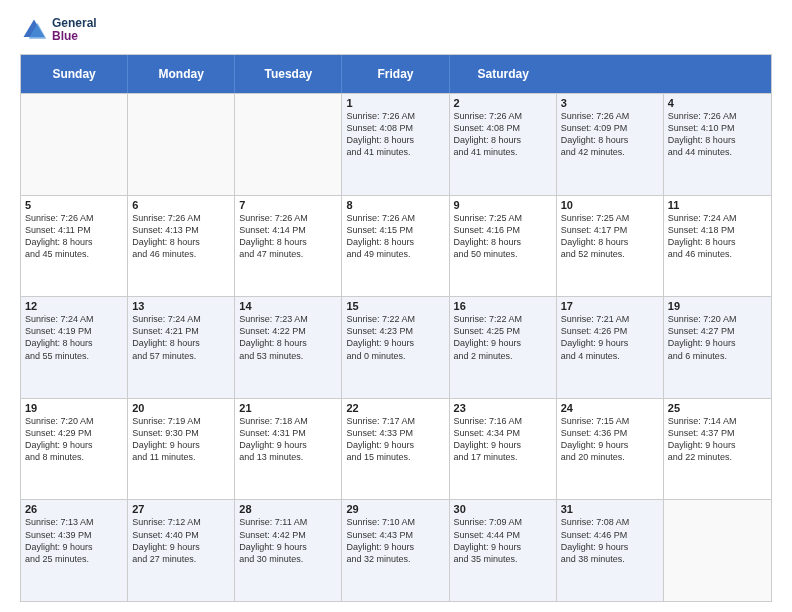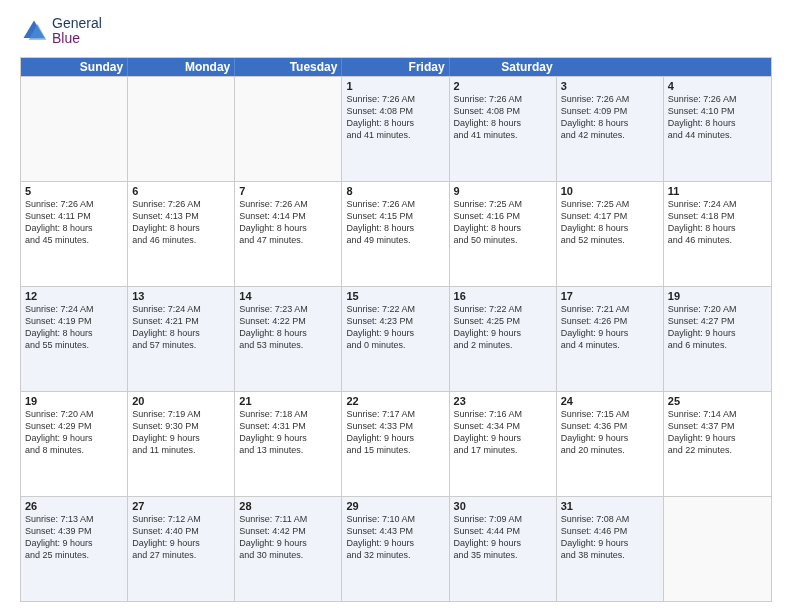--- a/index.html
+++ b/index.html
@@ -22,22 +22,22 @@
       justify-content: space-between;
       align-items: flex-start;
       margin-bottom: 10px;
     }
     .logo {
       display: flex;
       align-items: center;
       gap: 4px;
     }
     .logo-text {
-      font-size: 14px;
-      font-weight: normal;
+      font-size: 12px;
+      font-weight: bold;
       color: #1a3a5c;
       line-height: 1.1;
     }
     .logo-text span {
       color: #701a75;
     }
     .logo-icon {
       width: 28px;
       height: 28px;
     }
@@ -61,22 +61,22 @@
     }
     .cal-header {
       display: grid;
       grid-template-columns: repeat(7, 1fr);
       background: #3a6fc4;
     }
     .cal-header-cell {
       color: #fff;
       font-size: 12px;
       font-weight: bold;
-      padding: 2px 4px;
-      text-align: right;
+      padding: 12px 4px;
+      text-align: center;
       border-right: 1px solid #5588d4;
     }
     .cal-header-cell:last-child { border-right: none; }
     .cal-body {
       flex: 1;
       display: flex;
       flex-direction: column;
     }
     .cal-row {
       display: grid;

